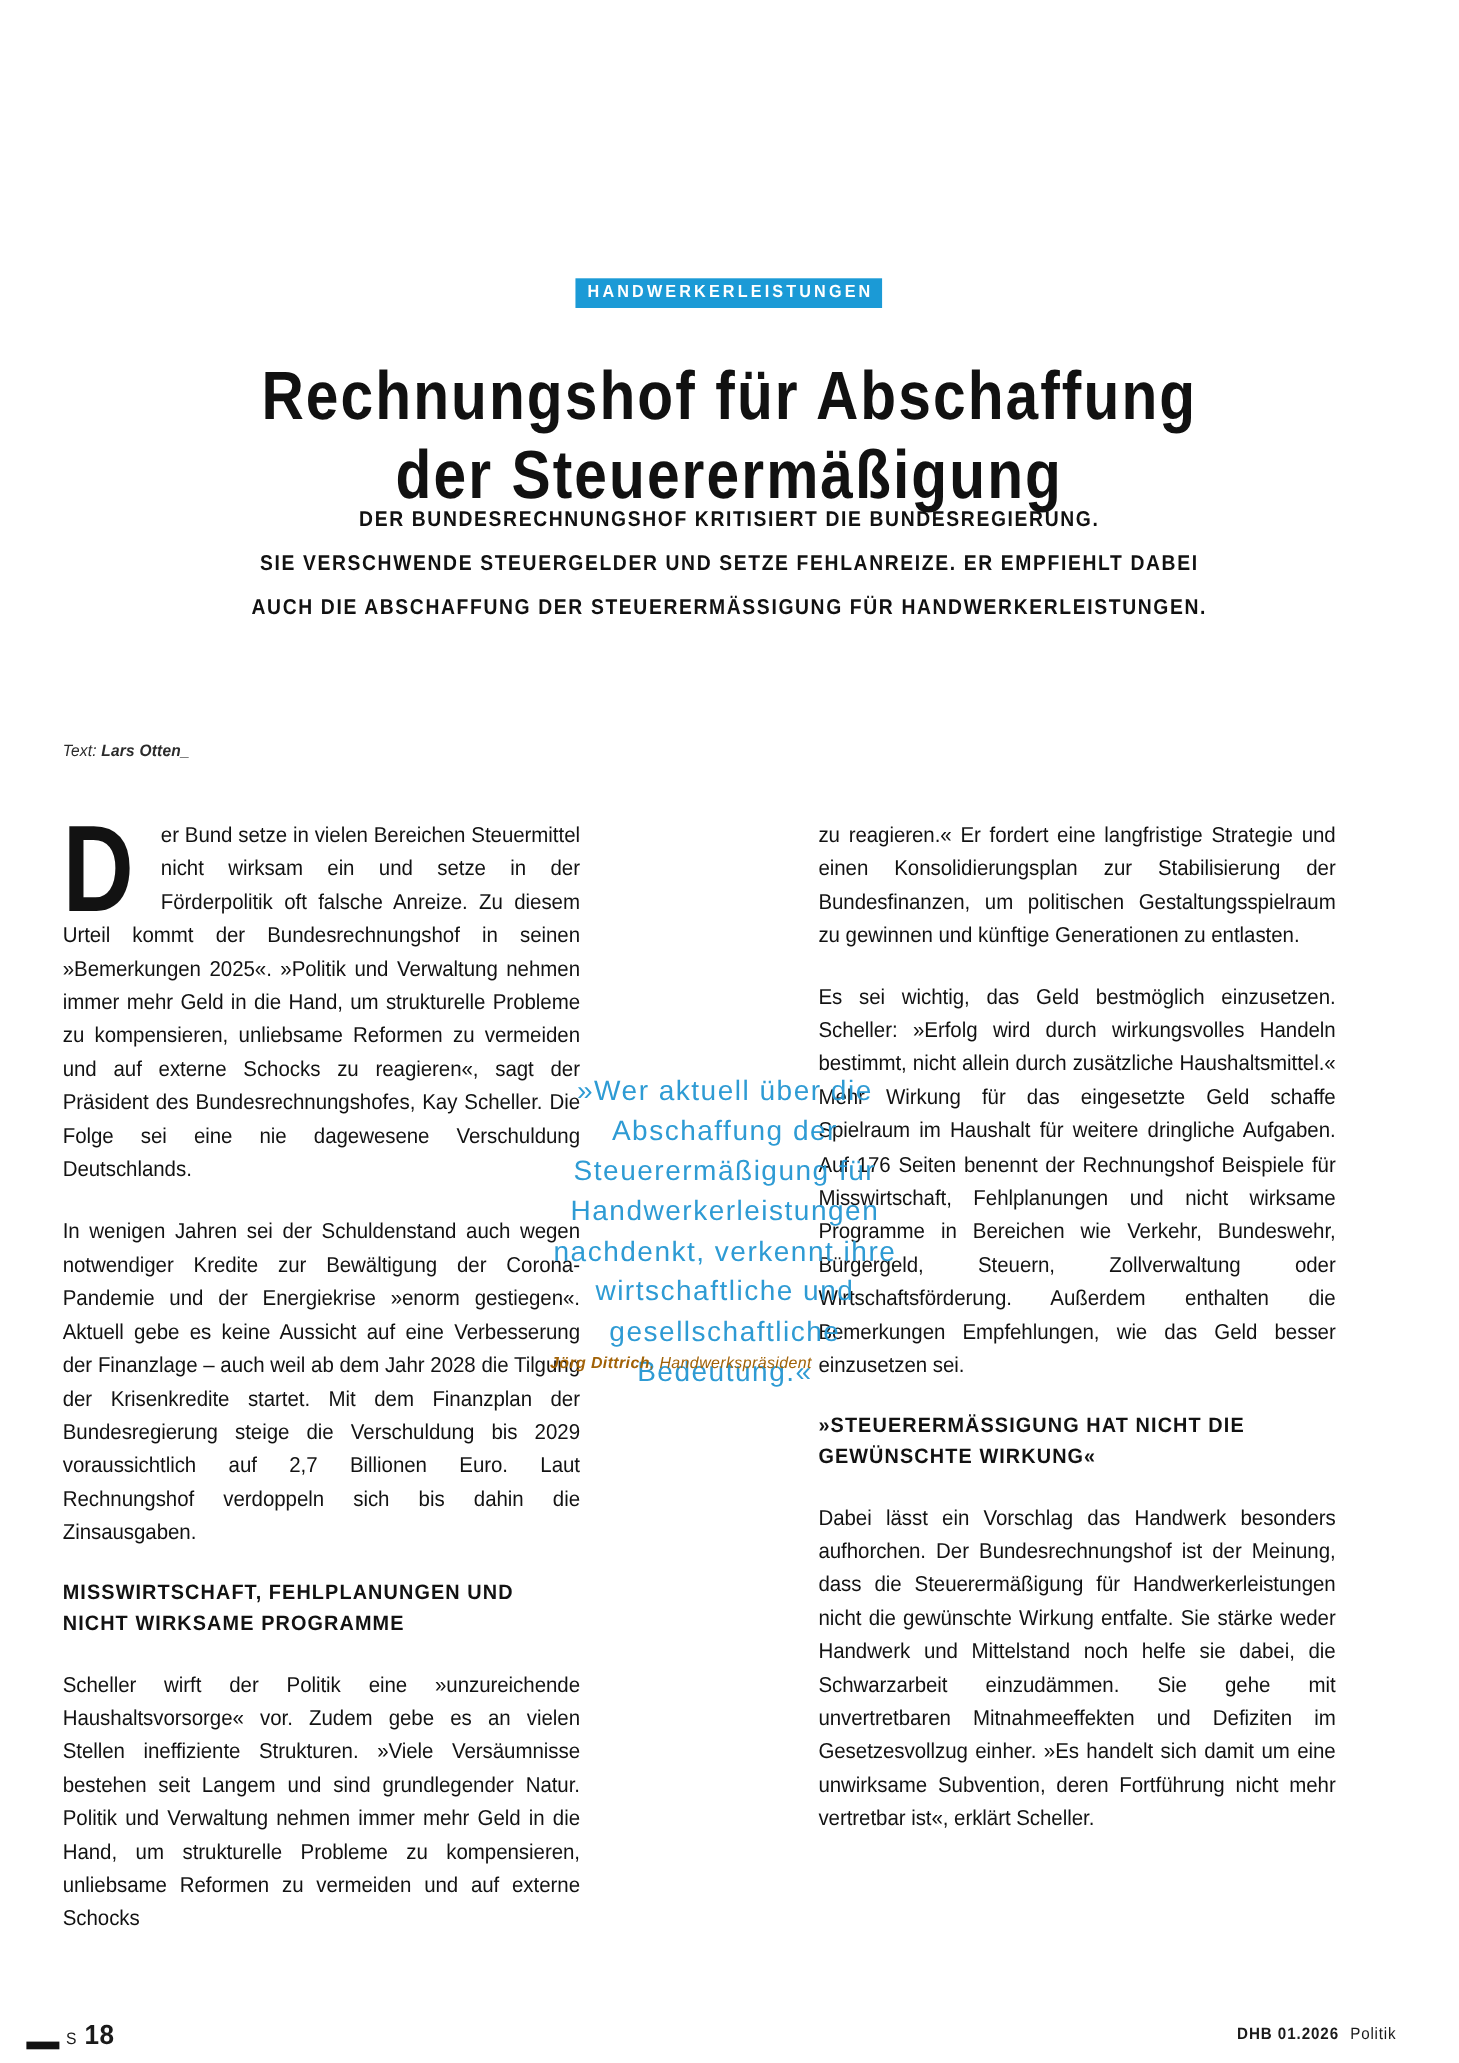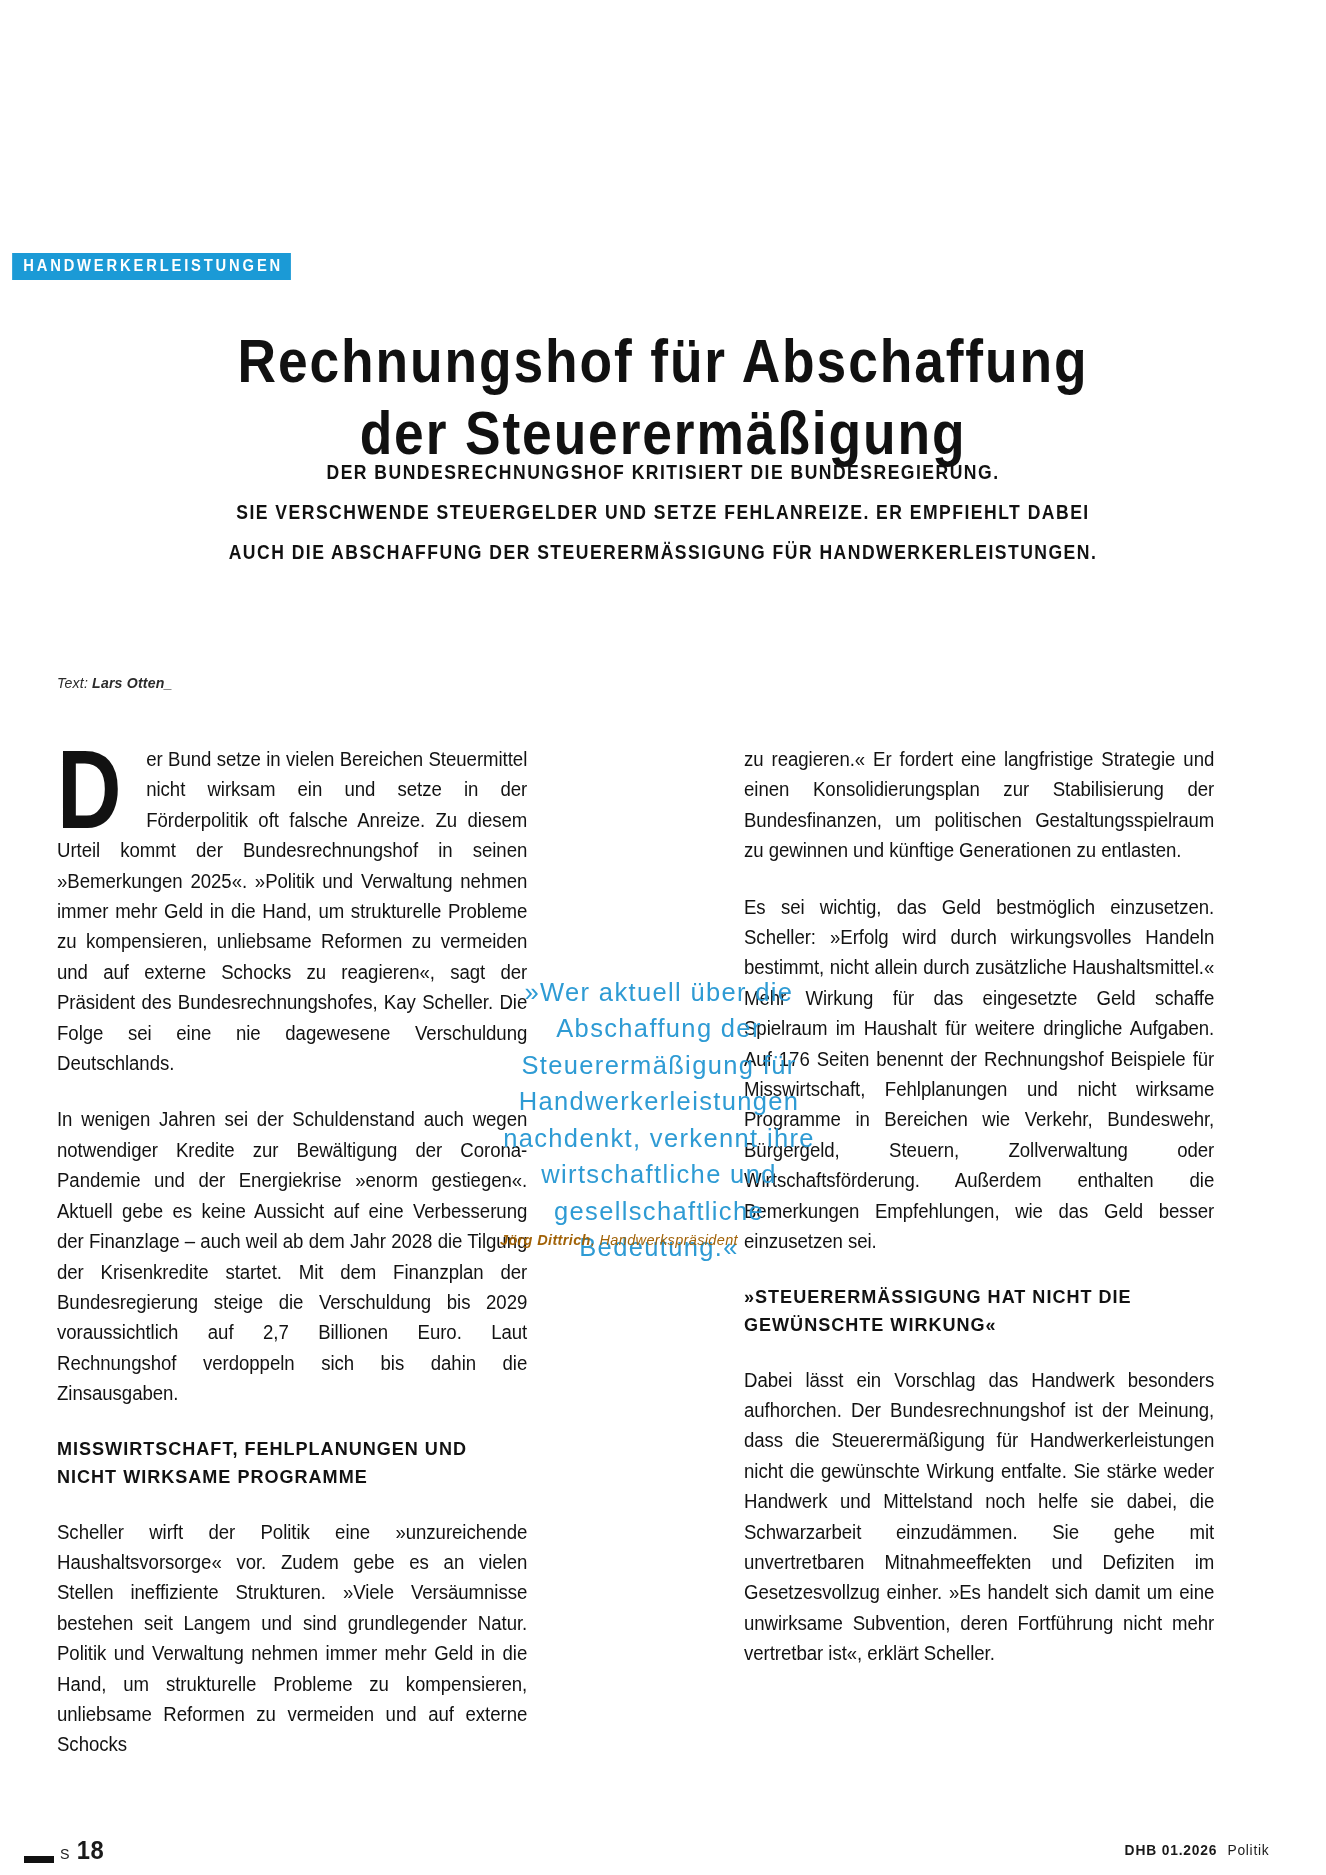--- a/index.html
+++ b/index.html
@@ -18,20 +18,21 @@
     overflow: hidden;
     box-sizing: border-box;
   }
 
   
   .kicker-wrap {
     position: absolute;
     top: 253px;
     left: 0;
     width: 100%;
+    text-align: center;
   }
   .kicker {
     display: inline-block;
     background: #1b9ad6;
     color: #ffffff;
     font-size: 16px;
     font-weight: 600;
     letter-spacing: 3.1px;
     padding: 5px 9px 6px 12px;
     line-height: 1;

